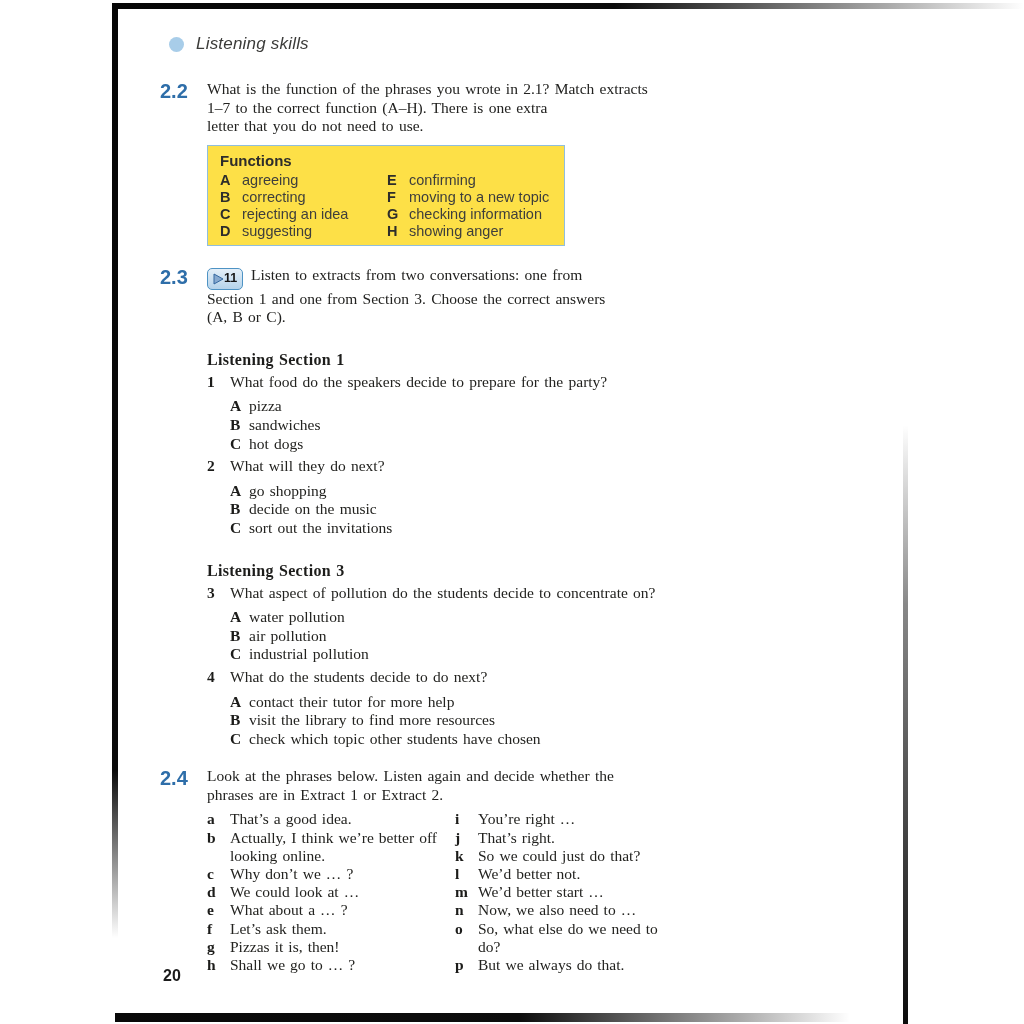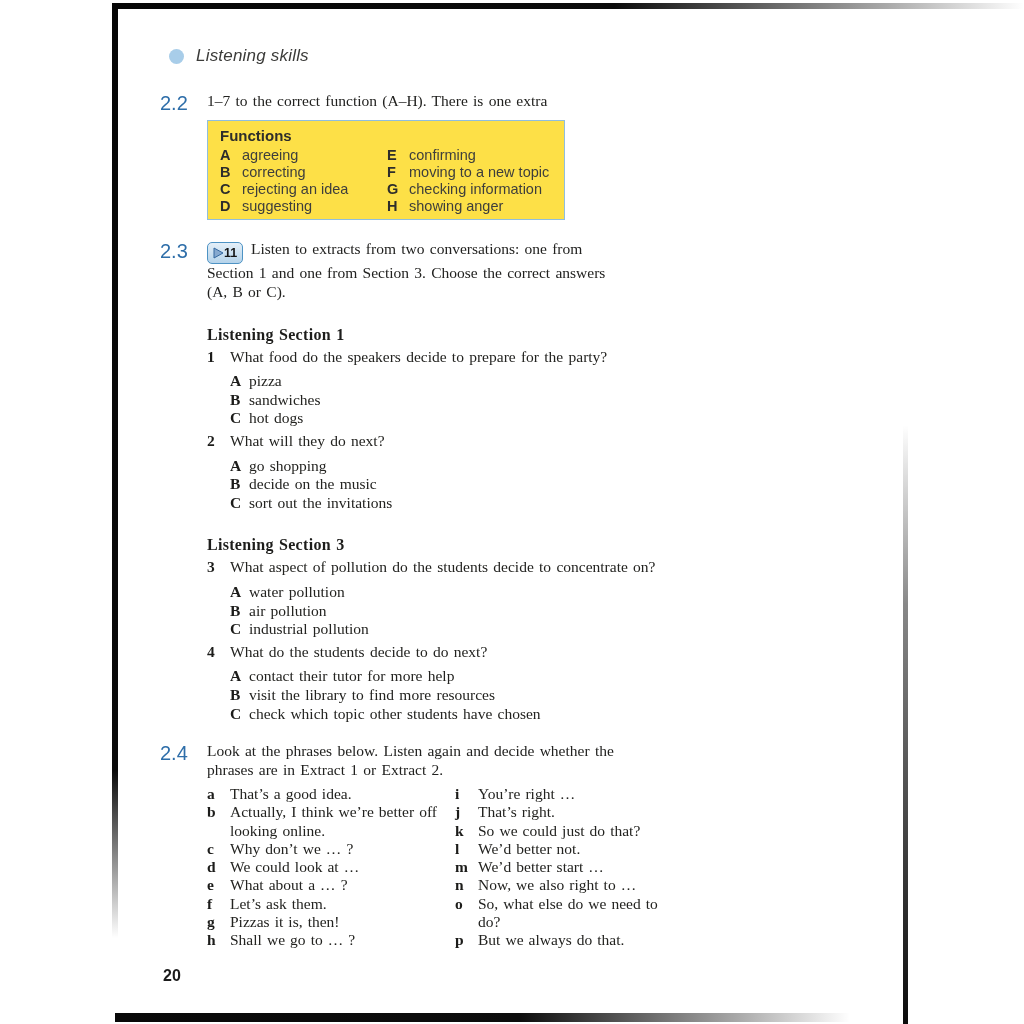--- a/index.html
+++ b/index.html
@@ -17,31 +17,31 @@
   .edge-left{left:112px;top:3px;width:6px;height:935px;
     background:linear-gradient(to bottom,#060606 0%,#0a0a0a 82%,rgba(10,10,10,0) 100%);}
   .edge-bottom{left:115px;top:1013px;width:735px;height:9px;
     background:linear-gradient(to right,#090909 0%,#0d0d0d 55%,rgba(13,13,13,.35) 85%,rgba(13,13,13,0) 100%);}
   .edge-right{left:903px;top:425px;width:5px;height:599px;
     background:linear-gradient(to bottom,rgba(17,17,17,0) 0%,rgba(17,17,17,.5) 30%,#0b0b0b 100%);}
 
   .content{position:absolute;left:160px;top:30px;width:710px;}
 
   
-  .skills-header{display:flex;align-items:center;gap:12px;margin:16px 0 0 9px;height:20px;
+  .skills-header{display:flex;align-items:center;gap:12px;margin:4px 0 0 9px;height:20px;
     font-family:"Liberation Sans",sans-serif;}
   .dot{width:15px;height:15px;border-radius:50%;background:#a8cde9;flex:0 0 auto;}
   .skills-title{font-style:italic;font-size:17px;color:#3b3b39;letter-spacing:.2px;}
 
   
   .exercise{display:flex;}
   .ex22{margin-top:26px;}
   .ex23{margin-top:20px;}
   .ex24{margin-top:19px;}
-  .ex-num{width:47px;flex:0 0 auto;font-family:"Liberation Sans",sans-serif;font-weight:normal;
+  .ex-num{width:47px;flex:0 0 auto;font-family:"Liberation Sans",sans-serif;font-weight:bold;
     font-size:20px;line-height:1;color:#2e6ea9;padding-top:1px;}
   .ex-body{flex:1;min-width:0;}
 
   .line{margin:0;font-size:15.5px;line-height:18.6px;color:#222220;word-spacing:1.4px;}
 
   
   .functions-box{box-sizing:border-box;width:358px;margin-top:9px;border:1.5px solid #90bedd;
     padding:6px 0 4px 12px;font-family:"Liberation Sans",sans-serif;background:#fde047;}
   .fn-title{font-weight:bold;font-size:15px;line-height:18px;color:#2d2d2b;margin-bottom:2px;}
   .fn-grid{display:flex;}
@@ -90,21 +90,23 @@
   <div class="content">
 
     <div class="skills-header">
       <span class="dot"></span>
       <span class="skills-title">Listening skills</span>
     </div>
 
     <section class="exercise ex22">
       <div class="ex-num">2.2</div>
       <div class="ex-body">
+        <p class="line">What is the function of the phrases you wrote in 2.1? Match extracts</p>
         <p class="line">1–7 to the correct function (A–H). There is one extra</p>
+        <p class="line">letter that you do not need to use.</p>
 
         <div class="functions-box">
           <div class="fn-title">Functions</div>
           <div class="fn-grid">
             <div class="fn-col fn-col1">
               <div class="fn-item">
                 <span class="fn-letter">A</span>
                 <span class="fn-label">agreeing</span>
               </div>
               <div class="fn-item">
@@ -303,21 +305,21 @@
             <div class="ph-item">
               <span class="ph-letter">l</span>
               <span class="ph-label">We’d better not.</span>
             </div>
             <div class="ph-item">
               <span class="ph-letter">m</span>
               <span class="ph-label">We’d better start …</span>
             </div>
             <div class="ph-item">
               <span class="ph-letter">n</span>
-              <span class="ph-label">Now, we also right to …</span>
+              <span class="ph-label">Now, we also need to …</span>
             </div>
             <div class="ph-item">
               <span class="ph-letter">o</span>
               <span class="ph-label">So, what else do we need to do?</span>
             </div>
             <div class="ph-item">
               <span class="ph-letter">p</span>
               <span class="ph-label">But we always do that.</span>
             </div>
           </div>

